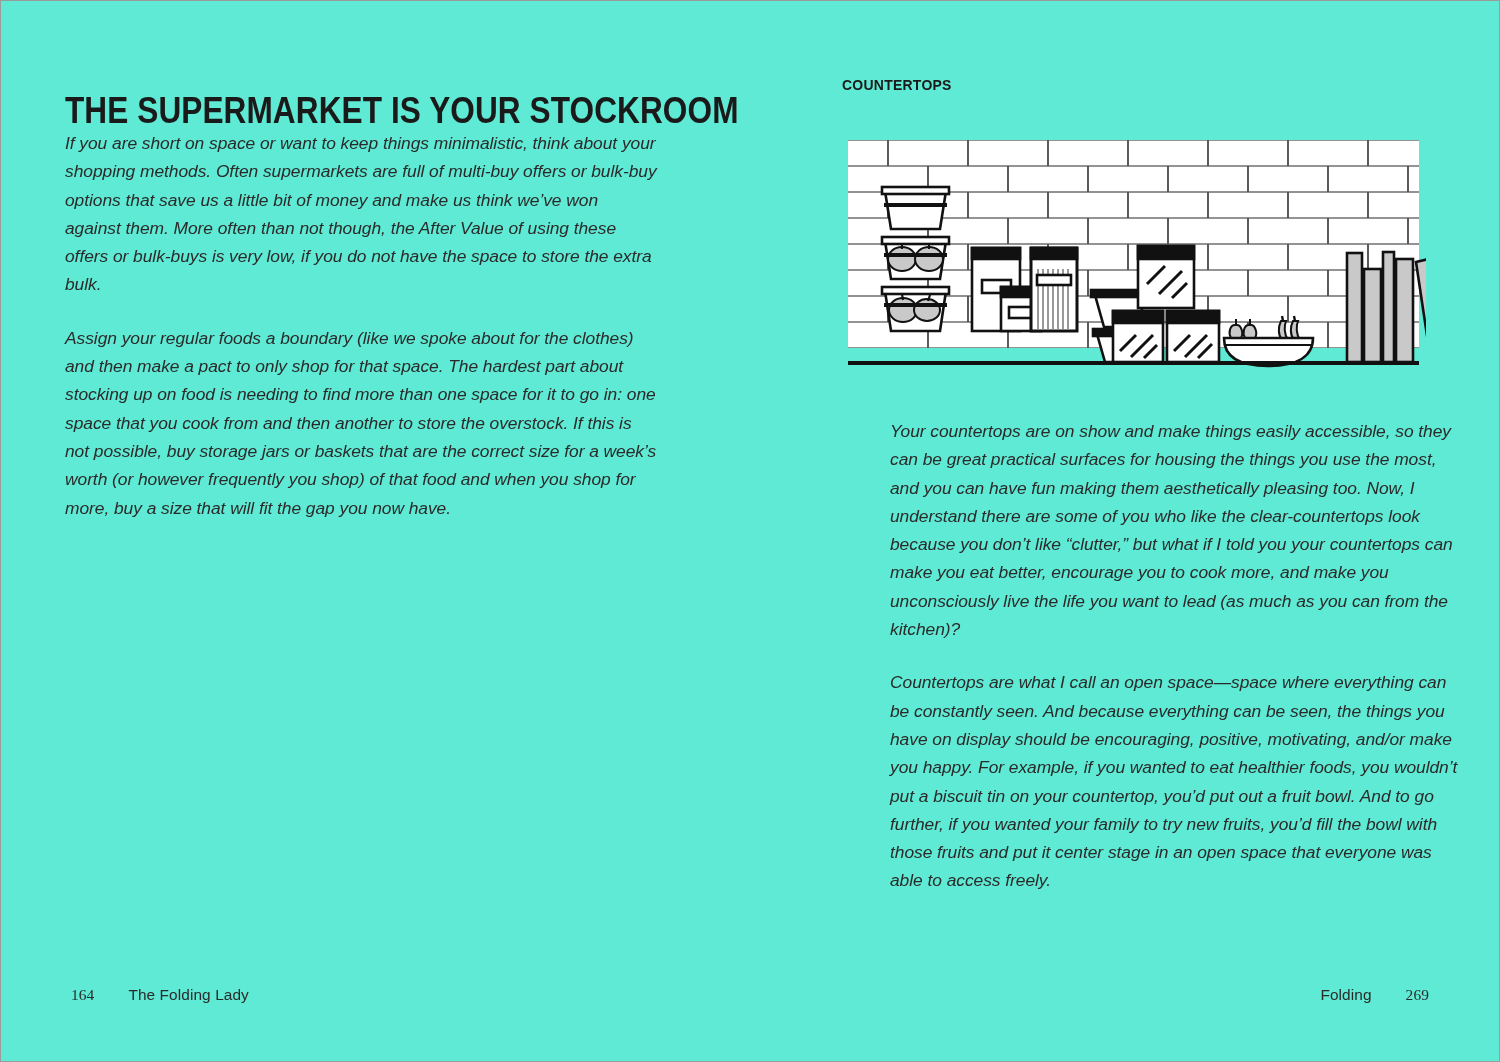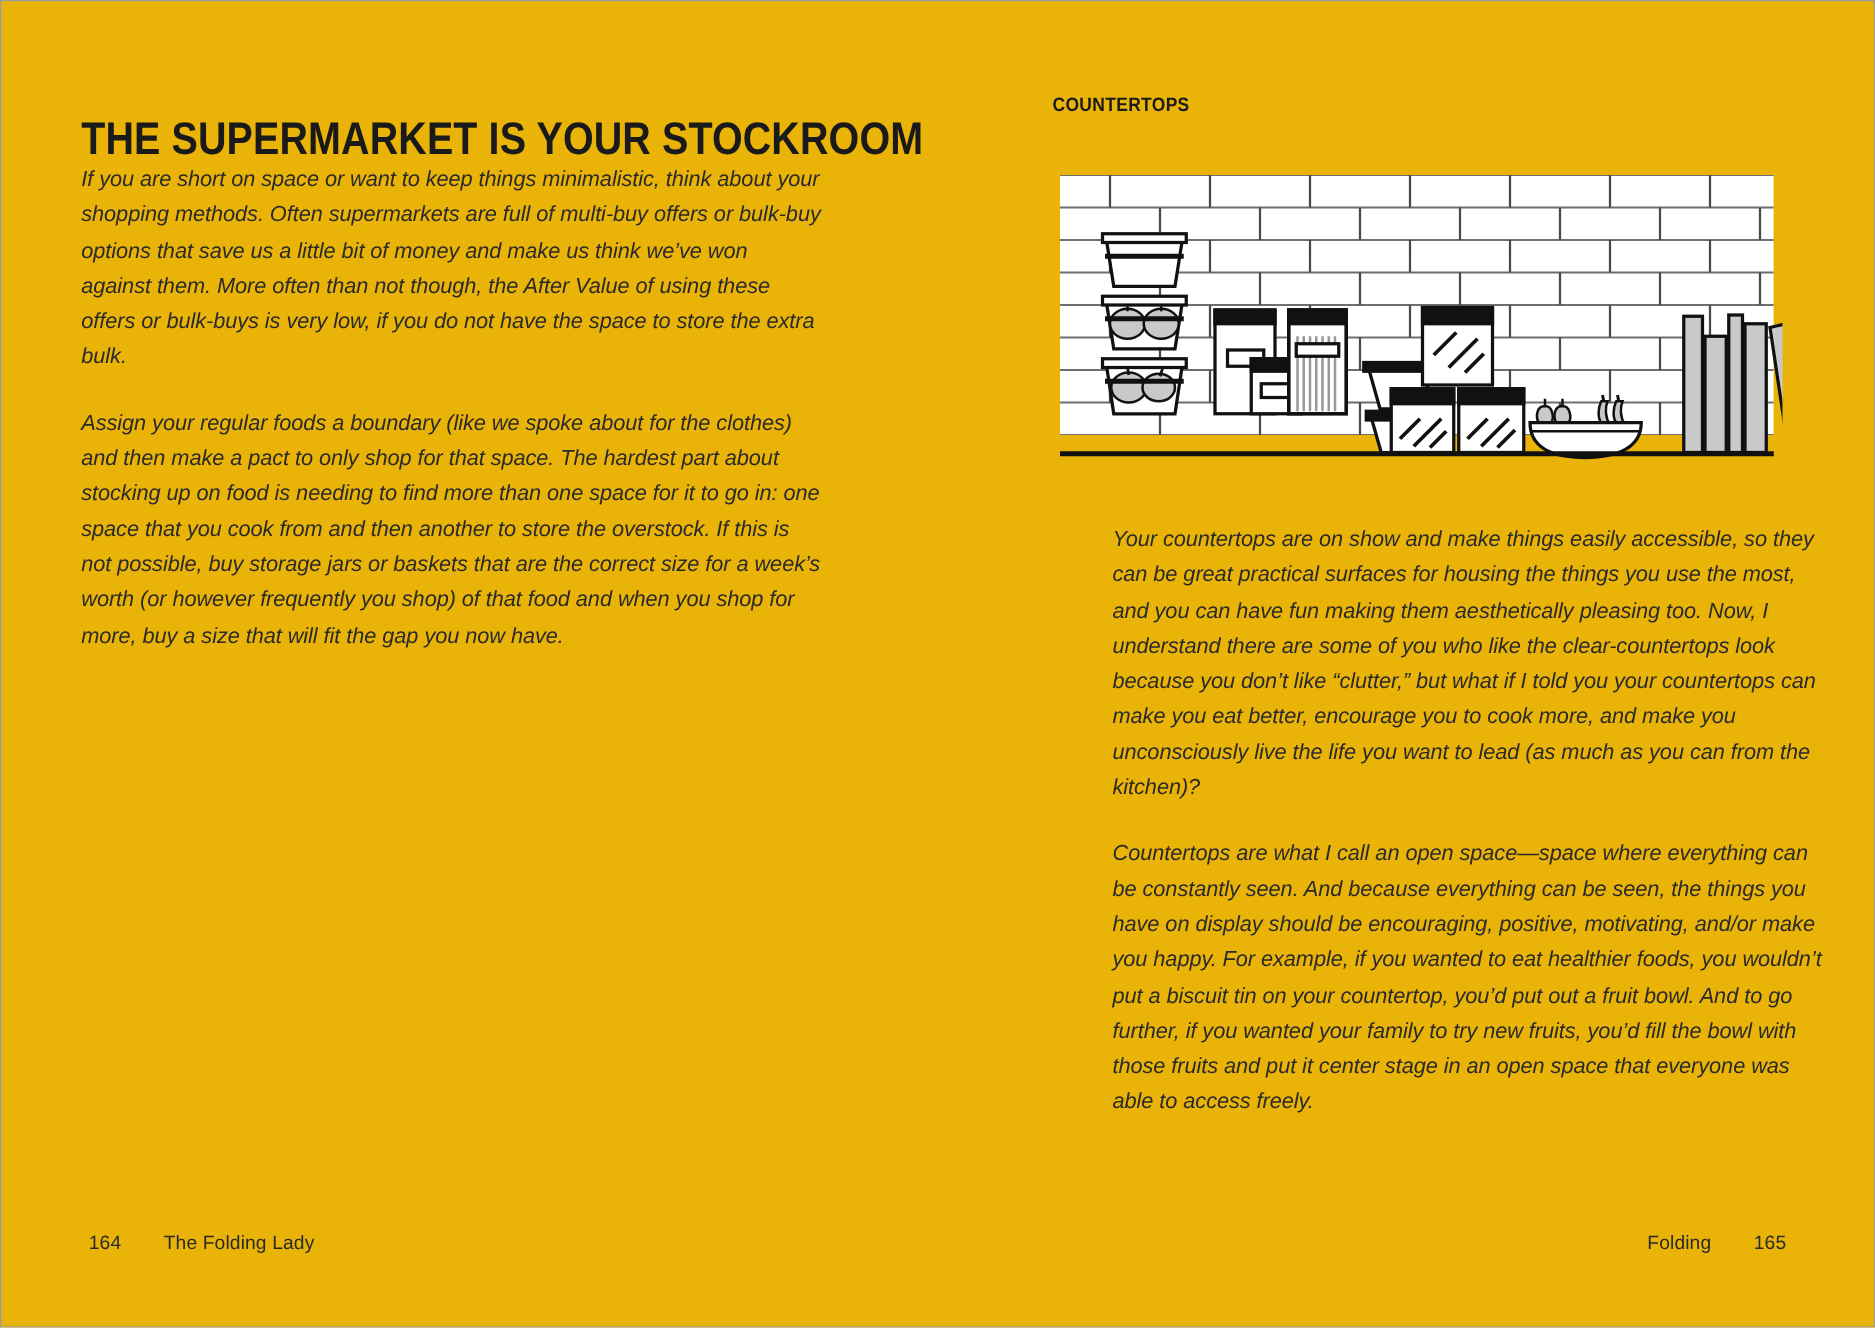--- a/index.html
+++ b/index.html
@@ -9,21 +9,21 @@
     background:#ffffff;
     font-family:"Liberation Sans", sans-serif;
     color:#231f20;
     overflow:hidden;
   }
   .page{
     position:relative;
     width:1500px;height:1062px;
     box-sizing:border-box;
     border:1px solid #9b9b9b;
-    background:#eab308;
+    background:#5eead4;
   }
 
   
   .chapter-title{
     position:absolute;
     left:64px; top:66px;
     width:640px;
     font-size:36.5px;
     line-height:40px;
     font-weight:700;
@@ -65,21 +65,21 @@
   .footer{
     position:absolute;
     bottom:57px;
     font-size:15.4px;
     color:#2a2a2a;
     letter-spacing:.1px;
     white-space:nowrap;
   }
   .footer-left{left:70px;}
   .footer-right{right:70px;}
-  .footer .num{display:inline-block;}
+  .footer .num{display:inline-block;font-family:Liberation Serif, serif;}
   .footer-left .lbl{display:inline-block;margin-left:34px;text-align:center;}
   .footer-right .num{margin-left:34px;}
 
   
   #illustration{
     position:absolute;
     left:840px; top:128px;
     width:585px; height:240px;
   }
   #illustration svg{display:block;width:585px;height:240px;}
@@ -319,16 +319,16 @@
       </g>
     </svg>
   </div>
 
   <div class="body-text" id="right-body">
     <p>Your countertops are on show and make things easily accessible, so they can be great practical surfaces for housing the things you use the most, and you can have fun making them aesthetically pleasing too. Now, I understand there are some of you who like the clear-countertops look because you don’t like “clutter,” but what if I told you your countertops can make you eat better, encourage you to cook more, and make you unconsciously live the life you want to lead (as much as you can from the kitchen)?</p>
     <p>Countertops are what I call an open space—space where everything can be constantly seen. And because everything can be seen, the things you have on display should be encouraging, positive, motivating, and/or make you happy. For example, if you wanted to eat healthier foods, you wouldn’t put a biscuit tin on your countertop, you’d put out a fruit bowl. And to go further, if you wanted your family to try new fruits, you’d fill the bowl with those fruits and put it center stage in an open space that everyone was able to access freely.</p>
   </div>
 
   <div class="footer footer-right">
-    <span class="lbl">Folding</span><span class="num">165</span>
+    <span class="lbl">Folding</span><span class="num">269</span>
   </div>
 
 </div>
 
 </body></html>

